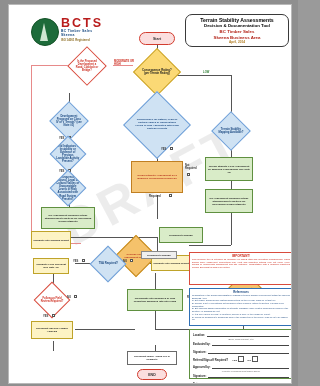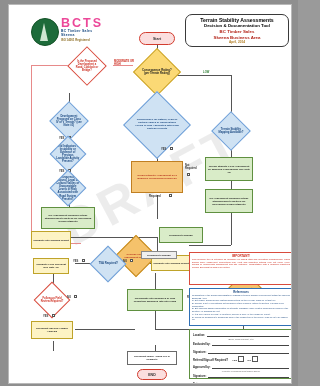--- a/index.html
+++ b/index.html
@@ -9,21 +9,21 @@
          border:1px solid #b9b9b9;overflow:hidden;}
   .abs{position:absolute;box-sizing:border-box;}
 
   
   #logo-wrap{left:22px;top:12px;width:120px;height:30px;}
   #logo-mark{position:absolute;left:0;top:1px;width:26px;height:26px;border-radius:50%;
              background:#1d6b3a;border:1.5px solid #145227;}
   #logo-mark i{position:absolute;left:8px;top:4px;width:8px;height:18px;background:#cfe6d2;
                clip-path:polygon(50% 0,100% 100%,0 100%);}
   #logo-text{position:absolute;left:30px;top:0;}
-  .bcts-word{font-size:12.5px;font-weight:bold;letter-spacing:2px;color:#ec4899;line-height:12px;}
+  .bcts-word{font-size:12.5px;font-weight:bold;letter-spacing:2px;color:#b91c1c;line-height:12px;}
   .bcts-sub{font-size:3.4px;font-weight:bold;color:#14467e;line-height:4.2px;letter-spacing:.3px;}
   .bcts-reg{font-size:2.8px;font-weight:bold;color:#8a6a1f;line-height:4px;margin-top:1px;}
 
   #title-box{left:176px;top:9px;width:104px;height:33px;background:#fff;border:1px solid #3a3a3a;
              border-radius:7px;text-align:center;padding-top:2px;}
   .t-main{font-size:5.2px;font-weight:bold;color:#000;line-height:6.4px;}
   .t-sub{font-size:4.4px;font-weight:bold;color:#000;line-height:5.6px;}
   .t-org{font-size:4.4px;font-weight:bold;color:#b42318;line-height:5.6px;}
   .t-date{font-size:3.2px;font-weight:bold;color:#b07a1e;line-height:4.4px;}
 

